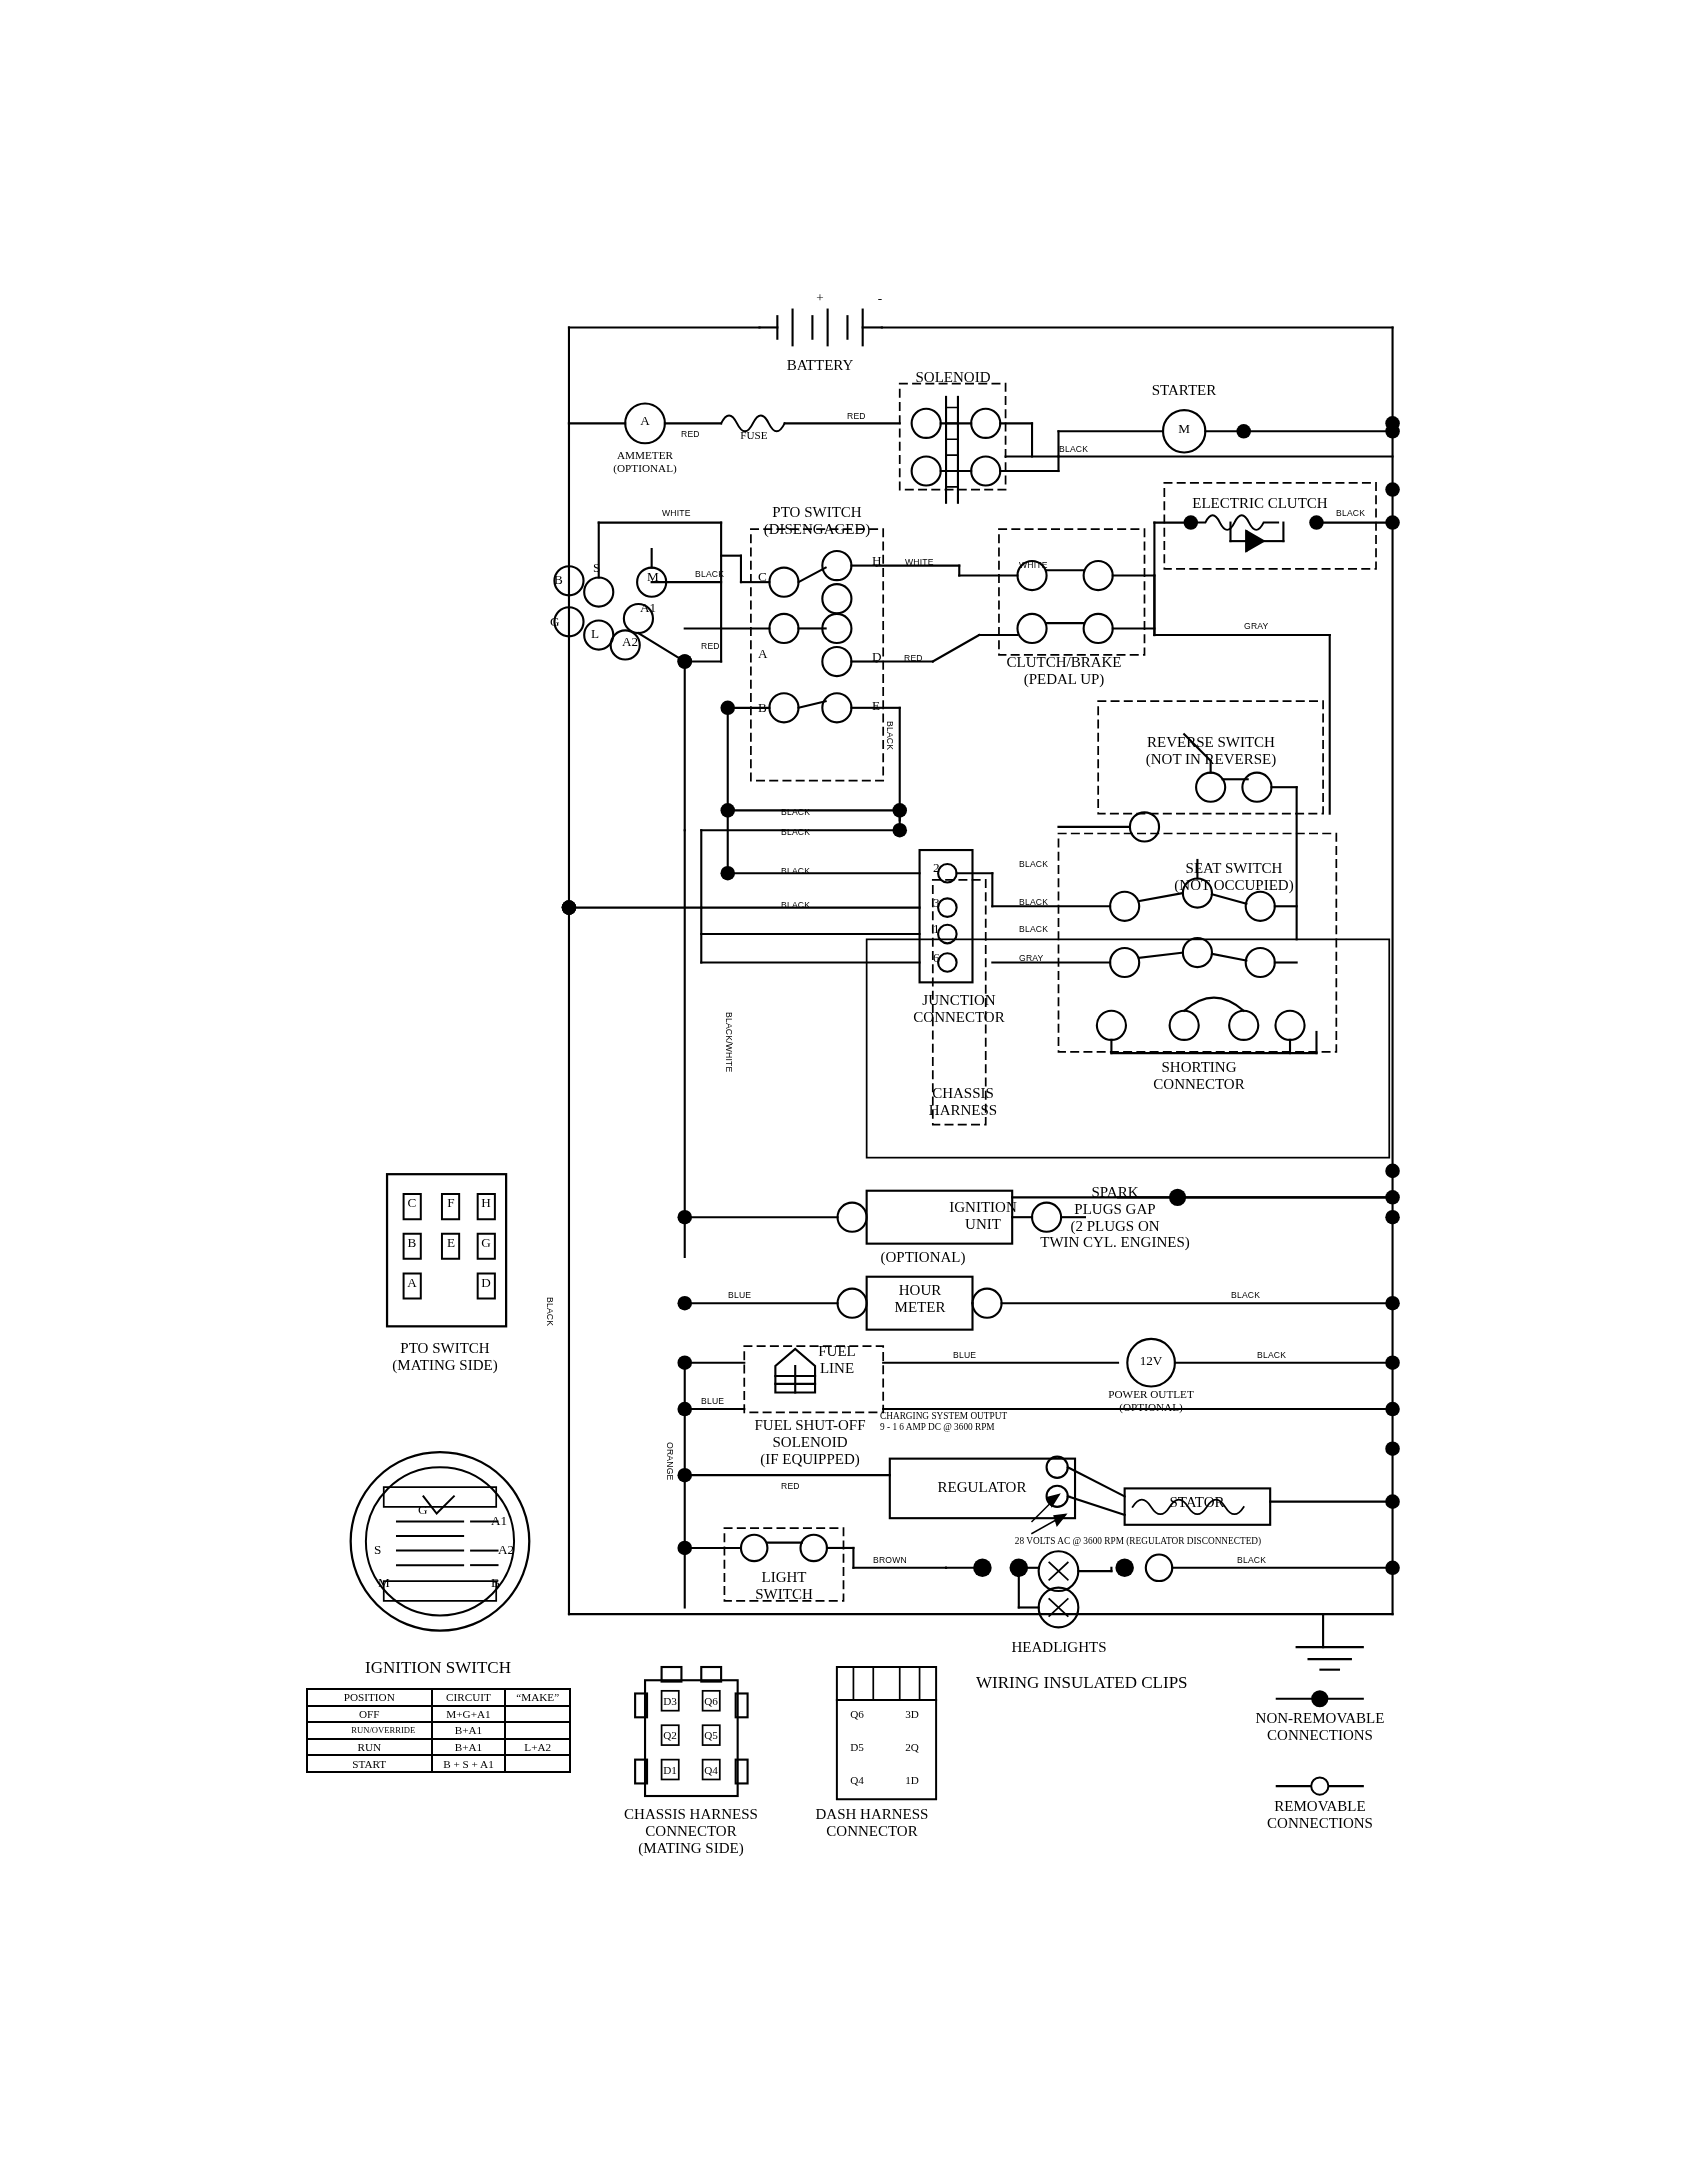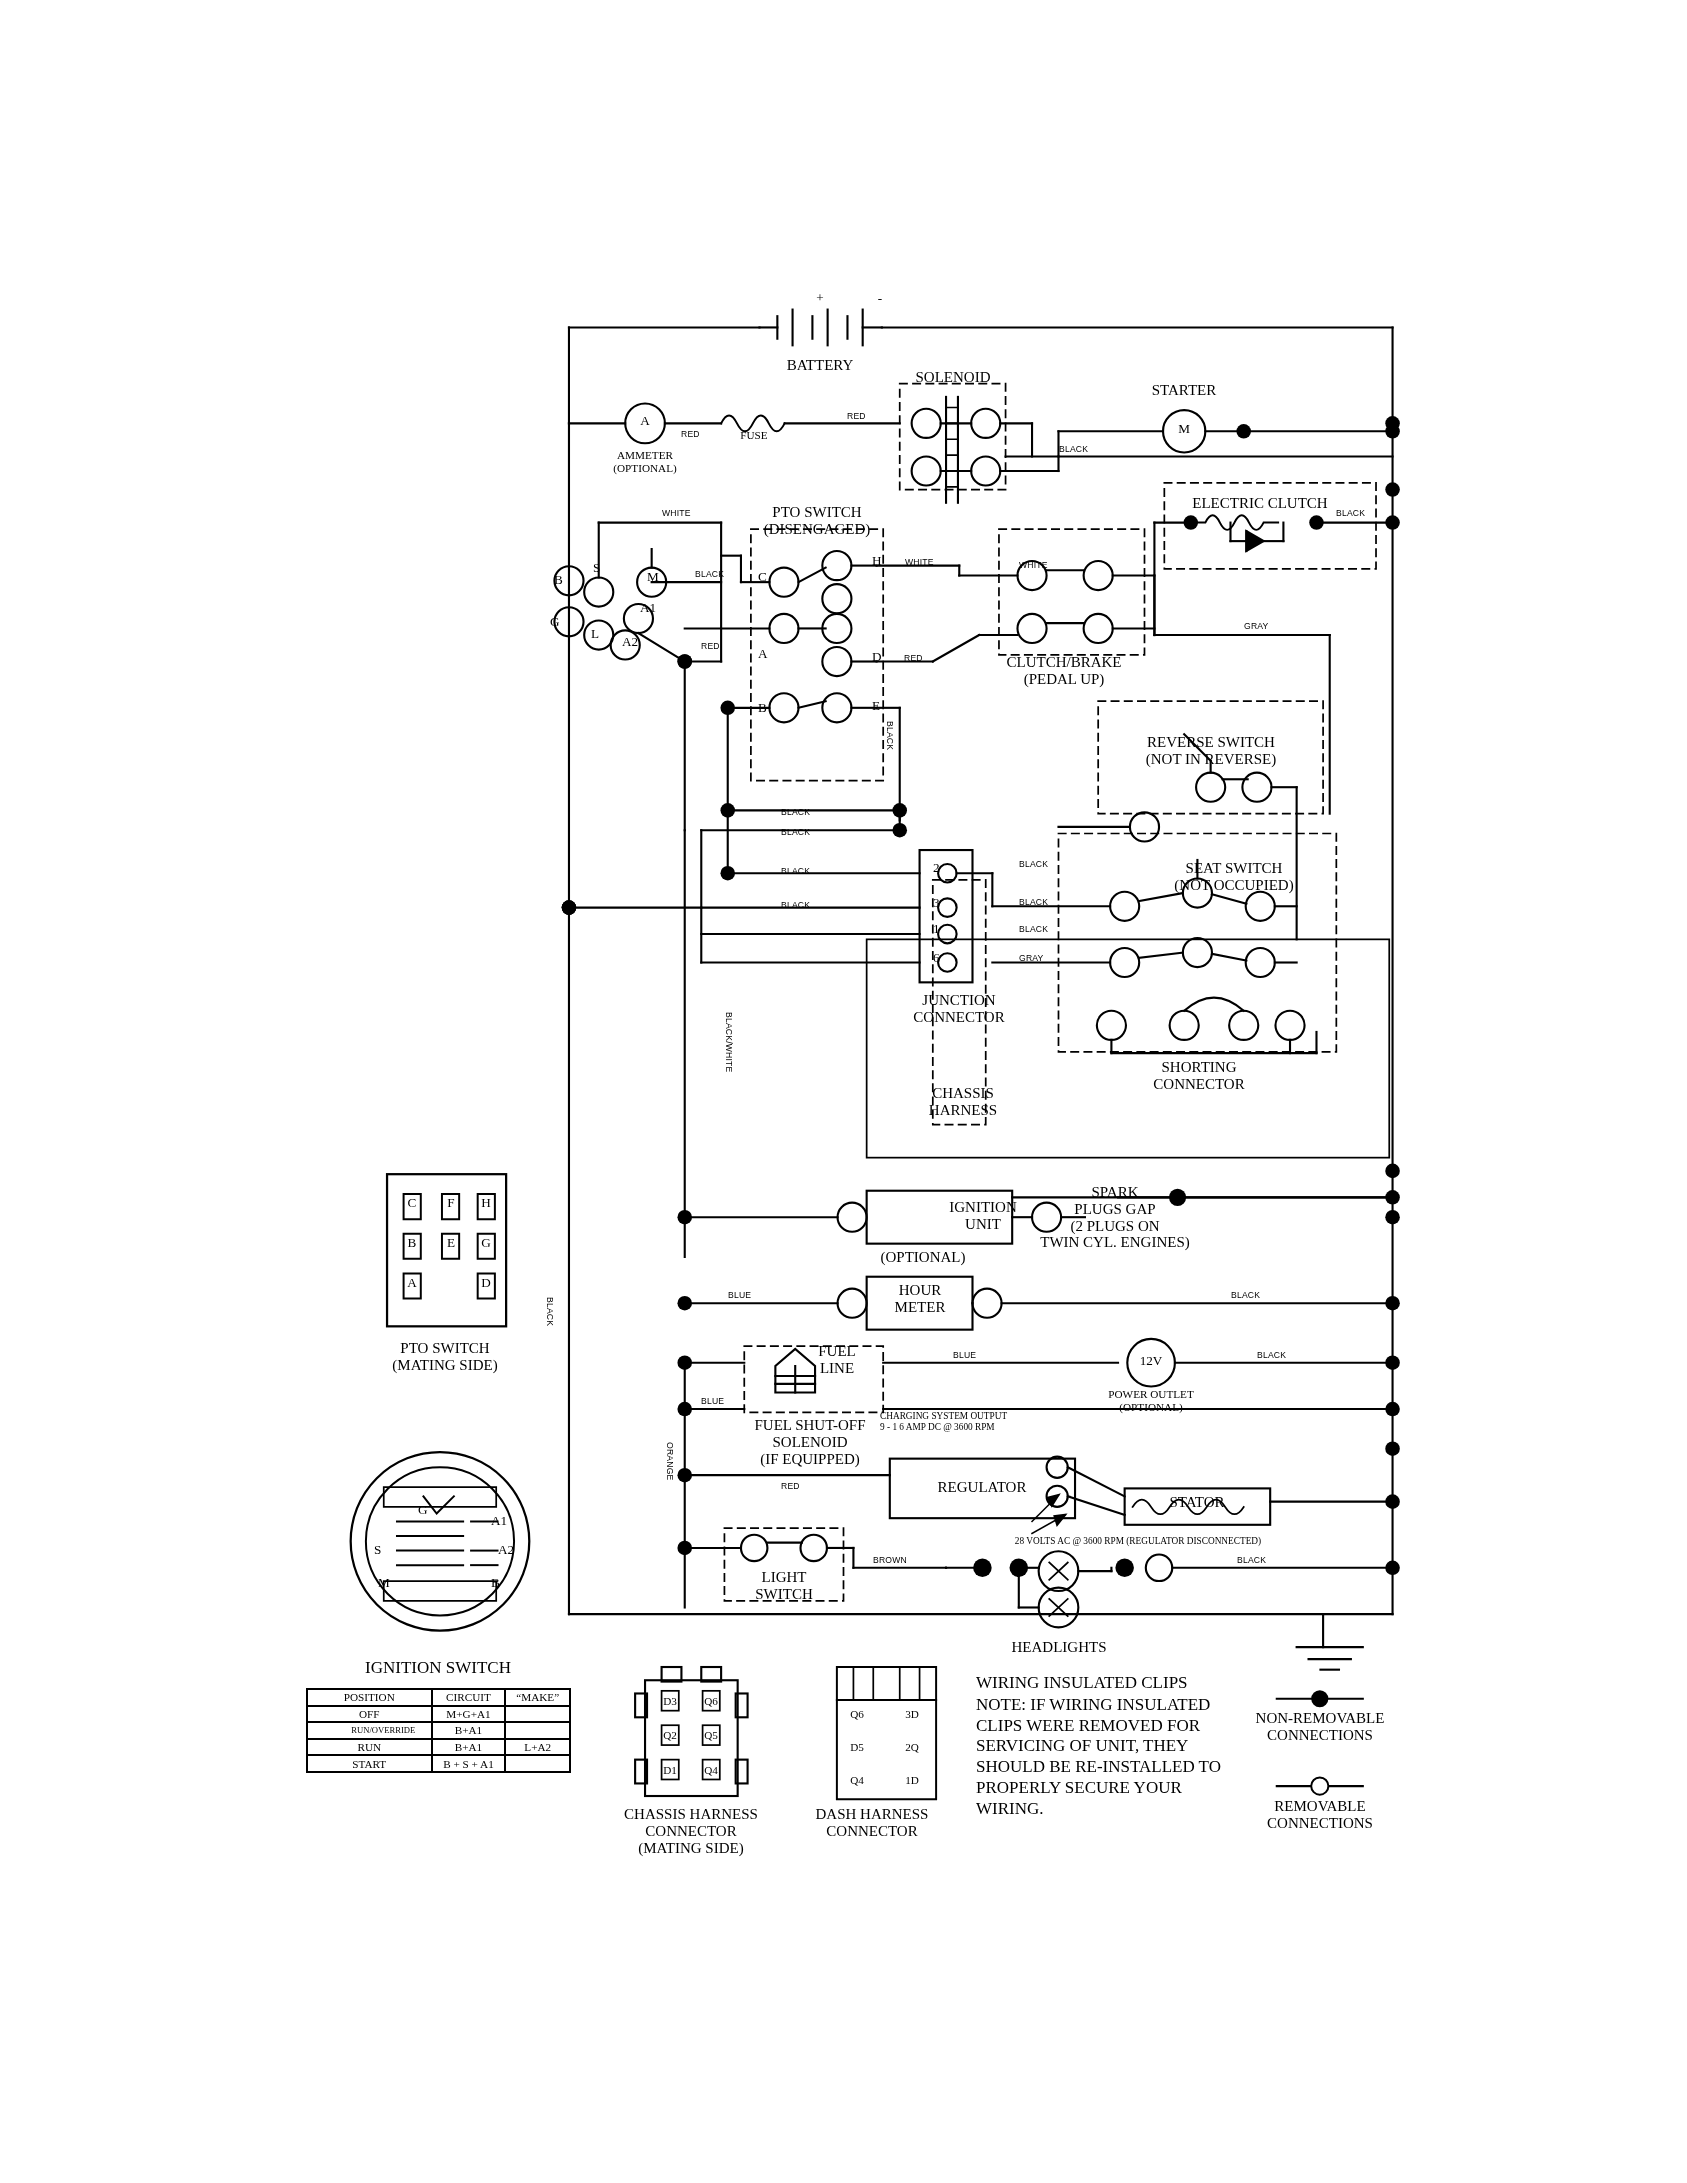--- a/index.html
+++ b/index.html
@@ -564,26 +564,20 @@
 <div class="lbl sm ctr" style="left:857px;top:1708px;">Q6</div>
 <div class="lbl sm ctr" style="left:912px;top:1708px;">3D</div>
 <div class="lbl sm ctr" style="left:857px;top:1741px;">D5</div>
 <div class="lbl sm ctr" style="left:912px;top:1741px;">2Q</div>
 <div class="lbl sm ctr" style="left:857px;top:1774px;">Q4</div>
 <div class="lbl sm ctr" style="left:912px;top:1774px;">1D</div>
 <div class="lbl lg ctr" style="left:872px;top:1806px;white-space:pre-line;">DASH HARNESS
 CONNECTOR</div>
 
 <div class="lbl xl" style="left:976px;top:1673px;">WIRING INSULATED CLIPS</div>
-<div class="lbl xl" style="left:976px;top:1695px;white-space:pre-line;line-height:1.22;">NOTE: IF WIRING INSULATED
-CLIPS WERE REMOVED FOR
-SERVICING OF UNIT, THEY
-SHOULD BE RE-INSTALLED TO
-PROPERLY SECURE YOUR
-WIRING.</div>
 
 <div class="lbl lg ctr" style="left:1320px;top:1710px;white-space:pre-line;text-align:center;">NON-REMOVABLE
 CONNECTIONS</div>
 <div class="lbl lg ctr" style="left:1320px;top:1798px;white-space:pre-line;">REMOVABLE
 CONNECTIONS</div>
 
 </div>
 
 
 </body></html>

